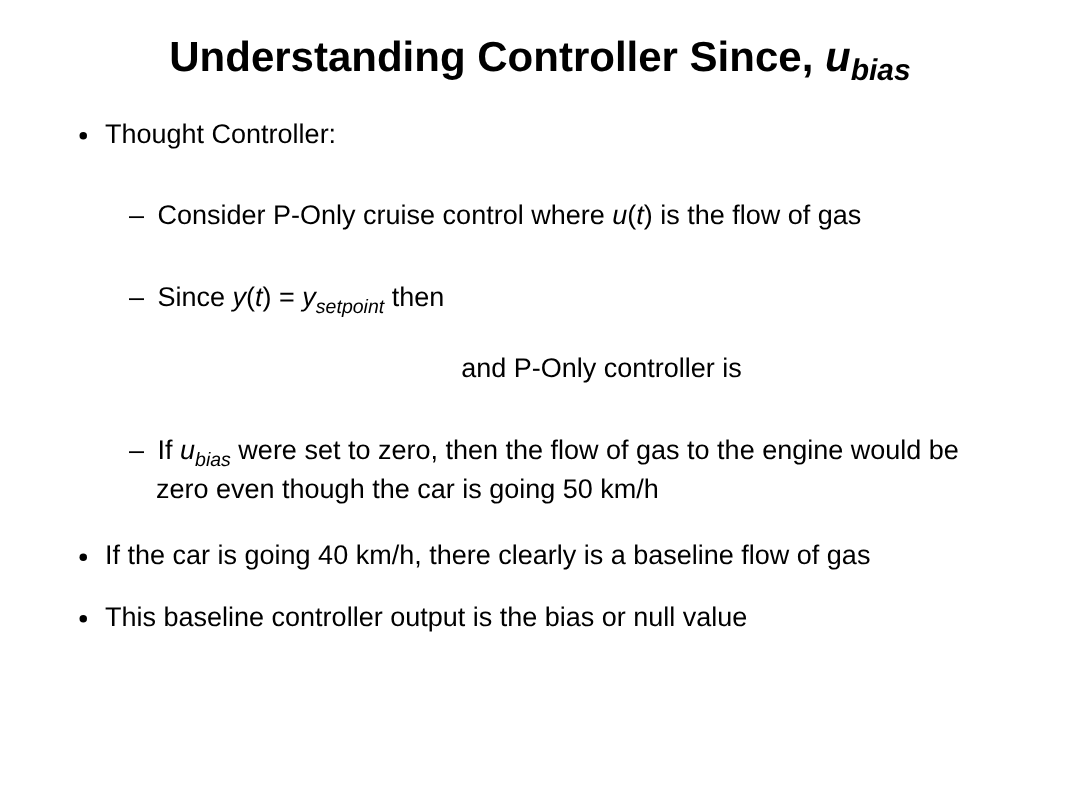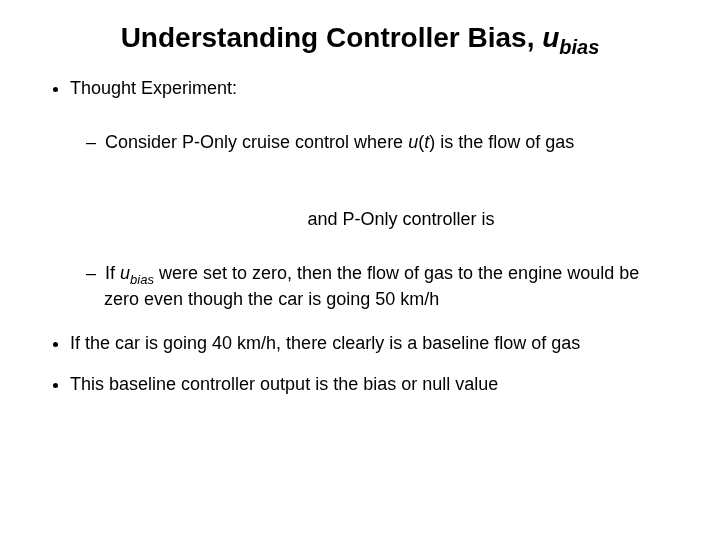--- a/index.html
+++ b/index.html
@@ -46,38 +46,42 @@
   .indent { padding-left: 26px; }
   .ital { font-style: italic; }
   .subsc { font-size: 13px; font-style: italic; vertical-align: sub; }
 </style>
 </head>
 <body>
 
 <div class="slide">
 
   <h1 class="title">
-    <span>Understanding Controller Bias, </span><span class="var-u">u</span><span class="sub">bias</span>
+    <span>Understanding Controller Since, </span><span class="var-u">u</span><span class="sub">bias</span>
   </h1>
 
   <ul class="lvl1">
 
     <li>
-      <span>Thought Experiment:</span>
+      <span>Thought Controller:</span>
 
       <ul class="lvl2">
 
         <li>
           <span class="dash">–</span>
           <span>Consider P-Only cruise control where </span><span class="ital">u</span><span>(</span><span class="ital">t</span><span>)</span><span> is the flow of gas</span>
         </li>
 
 
         <li>
           <div class="row">
+            <div>
+              <span class="dash">–</span>
+              <span>Since </span><span class="ital">y</span><span>(</span><span class="ital">t</span><span>)</span><span> = </span><span class="ital">y</span><span class="subsc">setpoint</span><span> then</span>
+            </div>
           </div>
           <div class="row" style="margin-top:22px;justify-content:center;">
             <div class="indent">
               <span>and P-Only controller is</span>
             </div>
           </div>
         </li>
 
         <li>
           <span class="dash">–</span>

